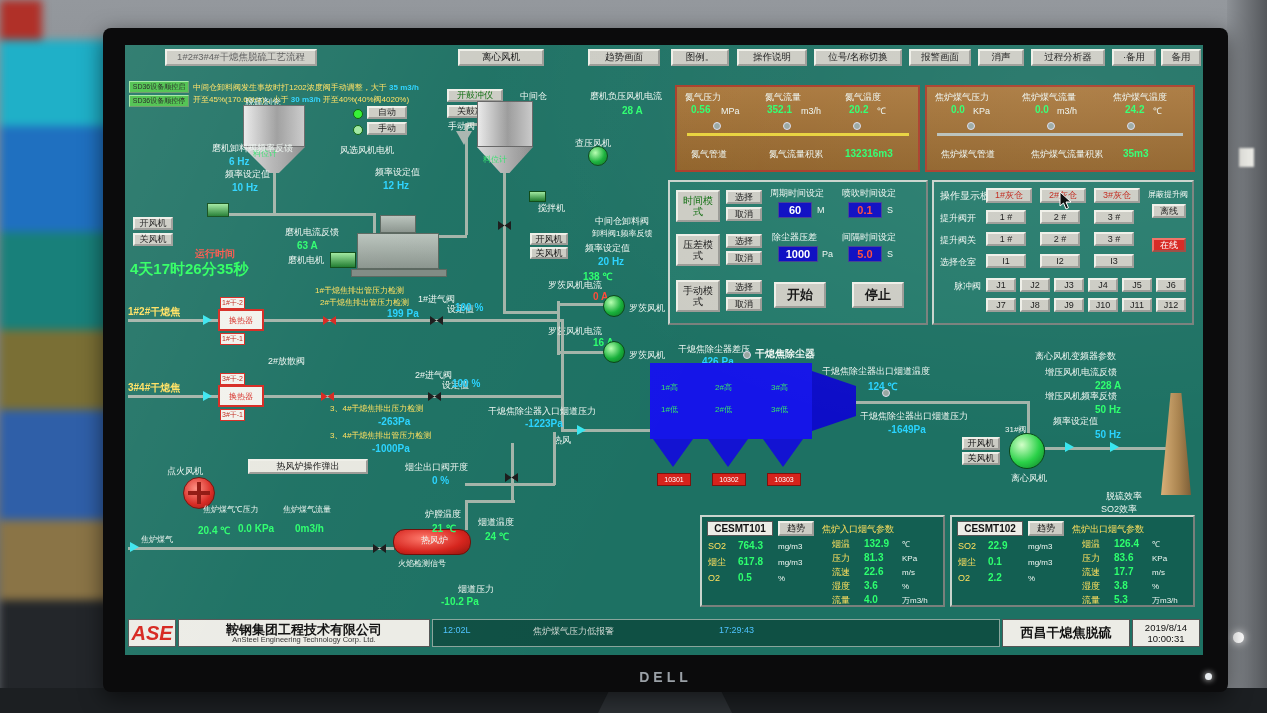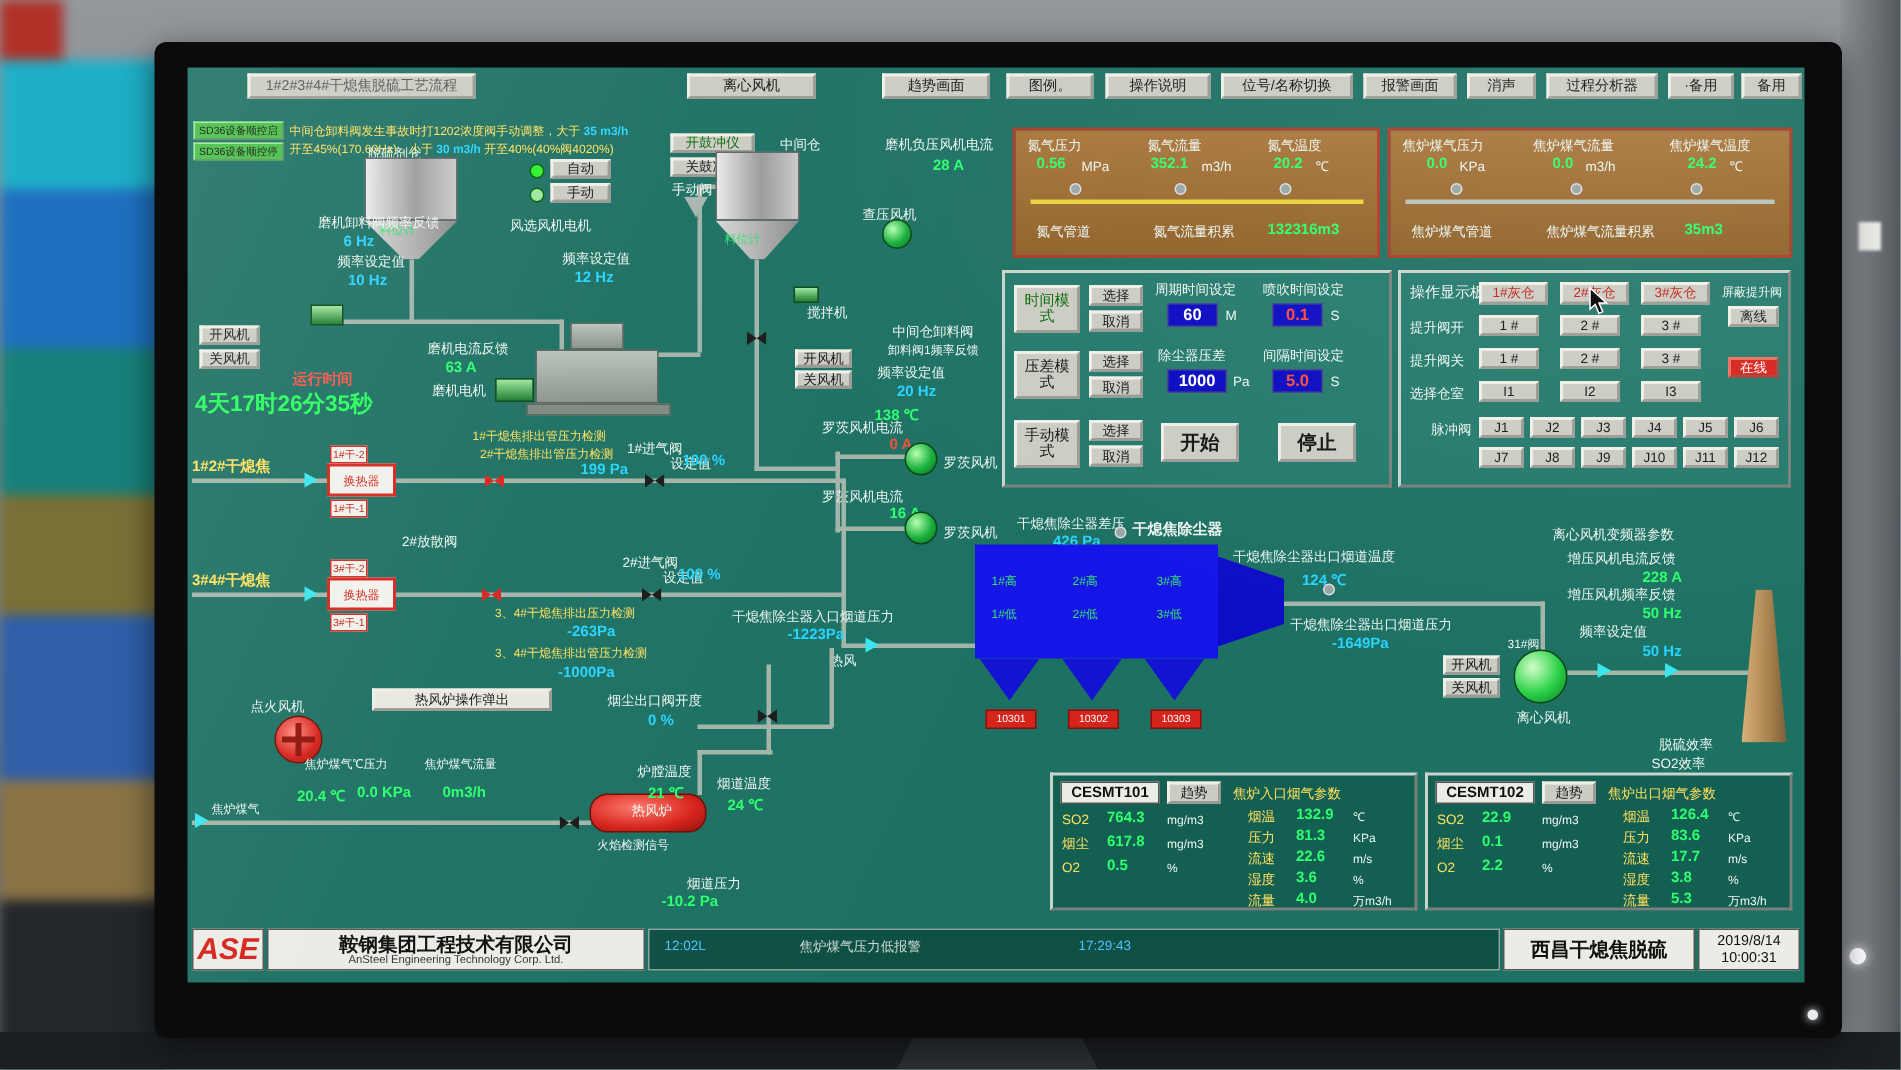--- a/index.html
+++ b/index.html
@@ -470,15 +470,16 @@
         <span class="ab" style="left:286px;top:5px;font-size:9px;color:#4fc3ff">17:29:43</span>
       </div>
       <div class="wbox" style="left:877px;top:574px;width:128px;height:28px;font-size:13px;font-weight:bold">西昌干熄焦脱硫</div>
       <div class="wbox" style="left:1007px;top:574px;width:68px;height:28px;flex-direction:column;line-height:1.2;font-size:9.5px">
         <span>2019/8/14</span>
         <span>10:00:31</span>
       </div>
 
       <div class="glare"></div>
     </div>
+    <div class="dell">DELL</div>
     <div class="pled"></div>
   </div>
 </div>
 
 </body></html>

